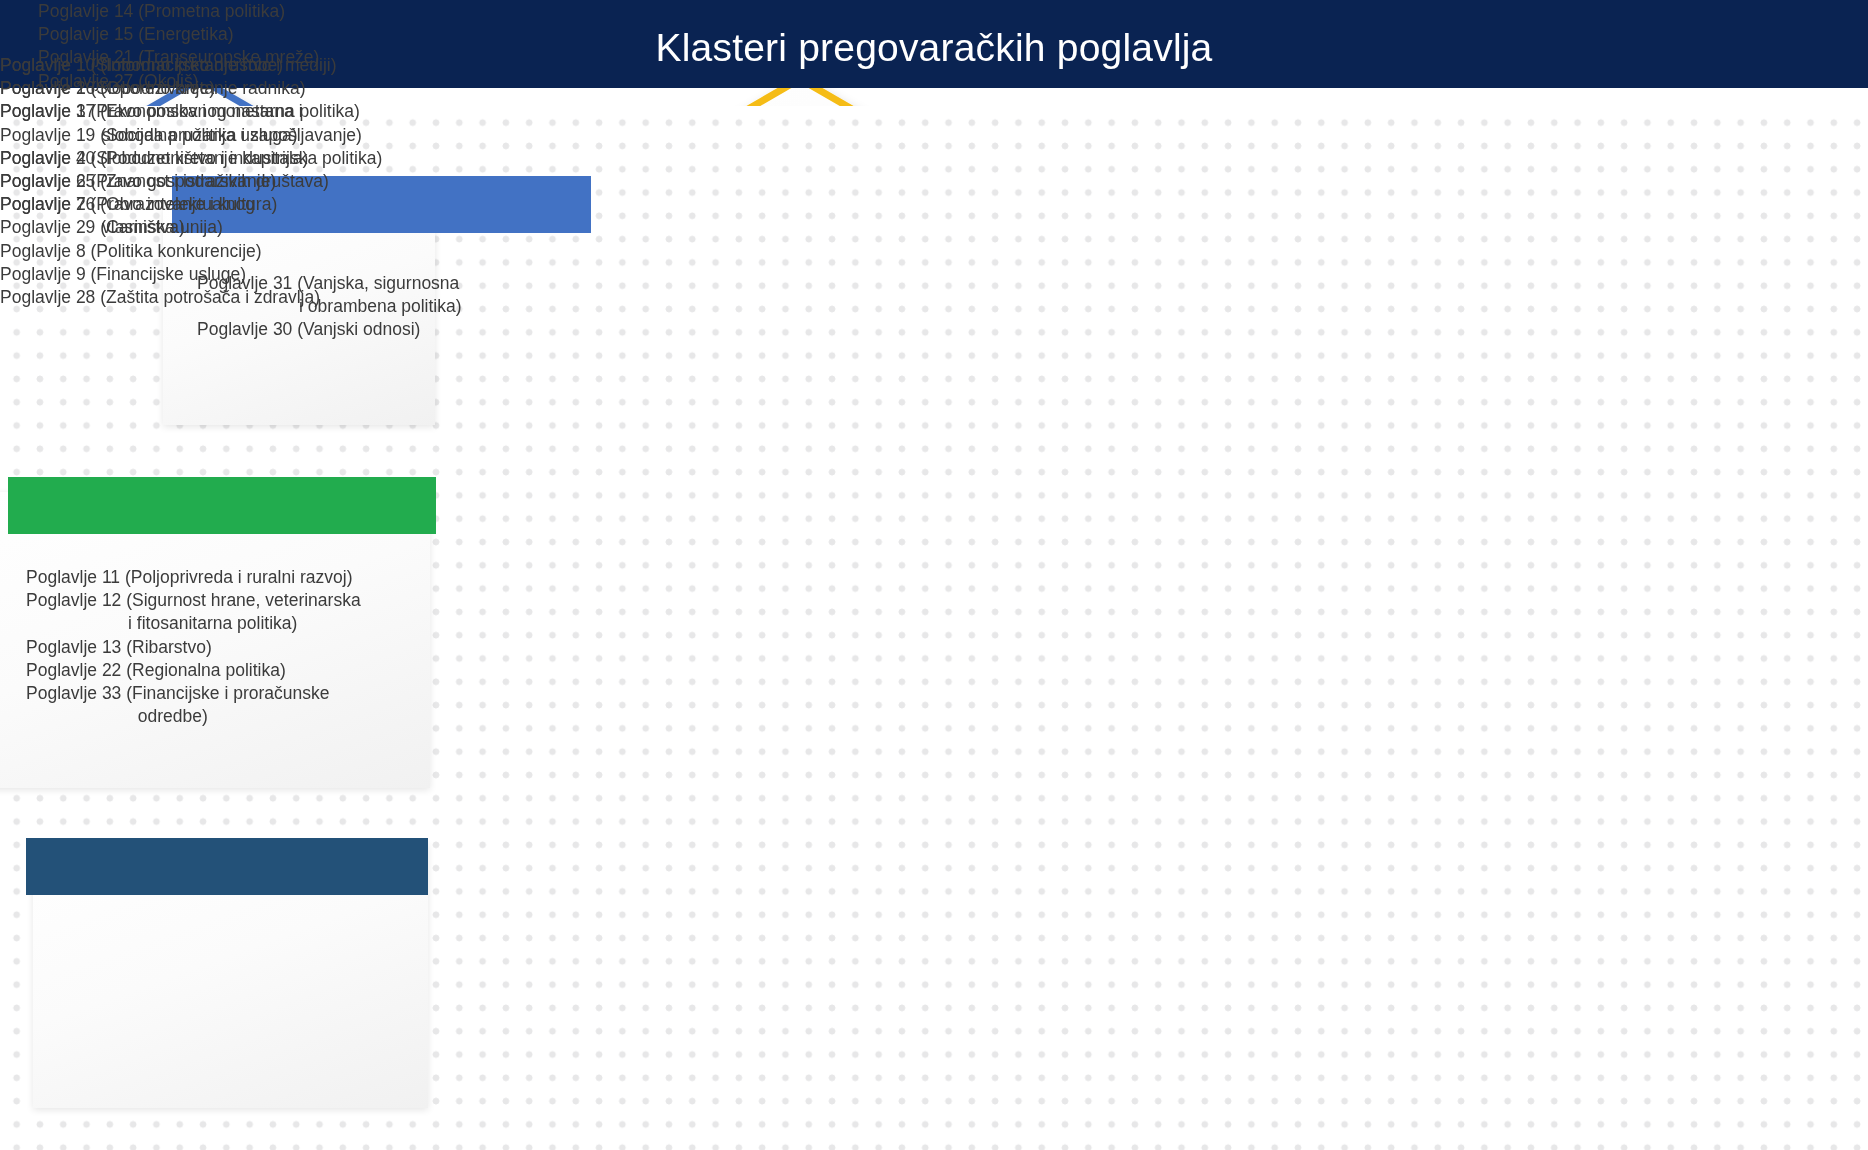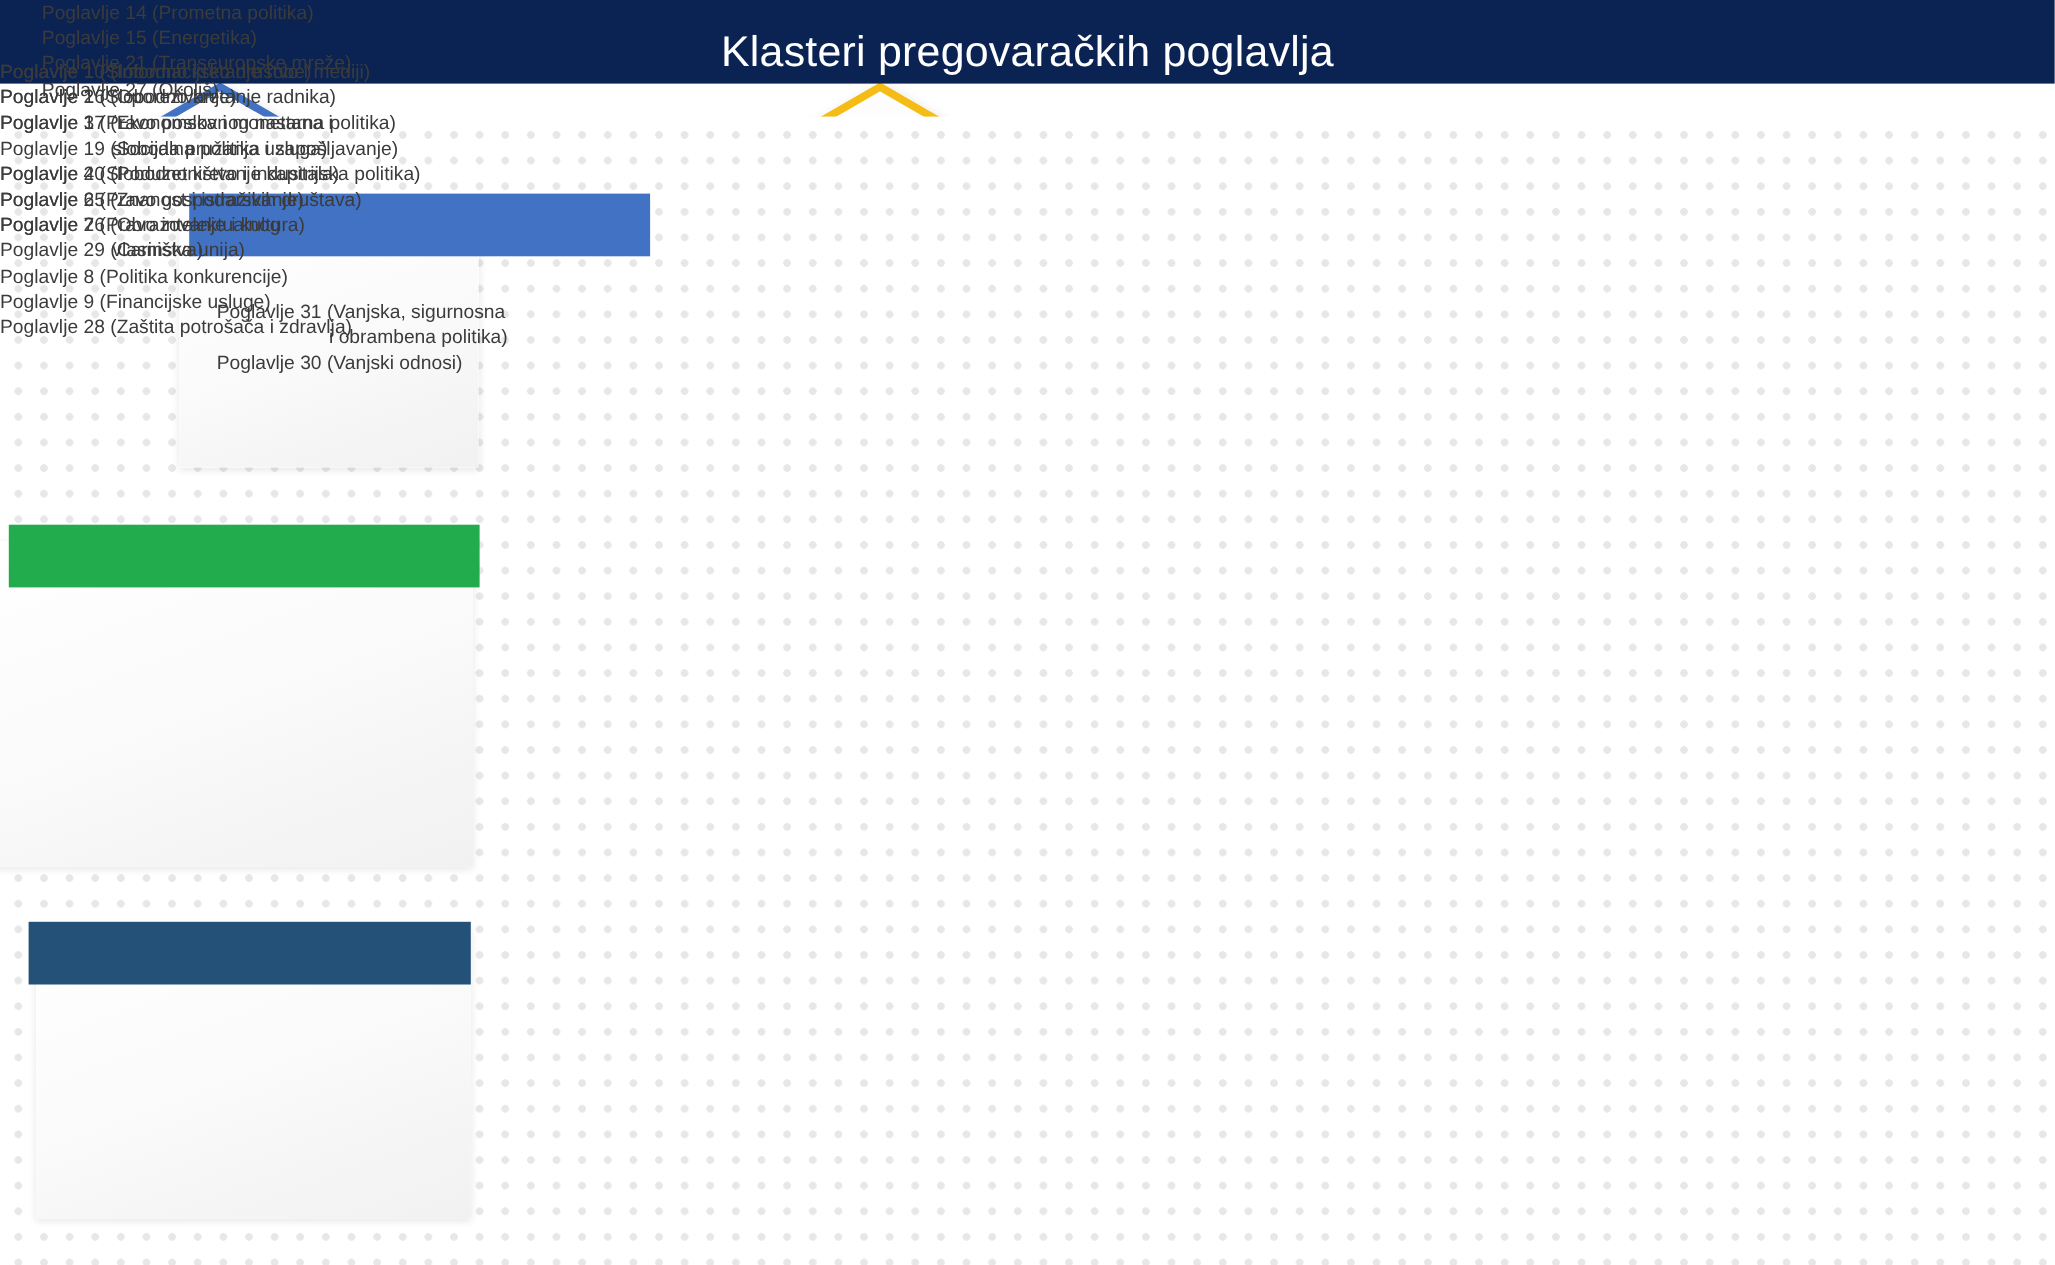--- a/index.html
+++ b/index.html
@@ -11,21 +11,21 @@
   }
   #stage {
     position: relative;
     width: 1868px; height: 1150px;
     background: #ffffff;
   }
 
   
   #header {
     position: absolute; left: 0; top: 0;
-    width: 1868px; height: 76px;
+    width: 1868px; height: 88px;
     background: #0A2352;
   }
   #header-title {
     position: absolute;
     left: 0; right: 0; top: 26px;
     text-align: center;
     color: #ffffff;
     font-size: 39px;
     font-weight: 400;
     letter-spacing: .2px;
@@ -144,20 +144,27 @@
   <div id="dots"></div>
 
   <div class="card" id="card-k6"></div>
   <div class="card-bar" id="card-k6-bar" style="background:#4272C4;"></div>
   <div class="card-list" id="card-k6-list">Poglavlje 31 (Vanjska, sigurnosna
                      i obrambena politika)
 Poglavlje 30 (Vanjski odnosi)</div>
 
   <div class="card" id="card-k5"></div>
   <div class="card-bar" id="card-k5-bar" style="background:#22AC4E;"></div>
+  <div class="card-list" id="card-k5-list">Poglavlje 11 (Poljoprivreda i ruralni razvoj)
+Poglavlje 12 (Sigurnost hrane, veterinarska
+                     i fitosanitarna politika)
+Poglavlje 13 (Ribarstvo)
+Poglavlje 22 (Regionalna politika)
+Poglavlje 33 (Financijske i proračunske
+                       odredbe)</div>
 
   <div class="card" id="card-k4"></div>
   <div class="card-bar" id="card-k4-bar" style="background:#235178;"></div>
   <div class="card-list" id="card-k4-list">Poglavlje 14 (Prometna politika)
 Poglavlje 15 (Energetika)
 Poglavlje 21 (Transeuropske mreže)
 Poglavlje 27 (Okoliš)</div>
 
   <div class="card" id="card-k1"></div>
   <div class="card-bar" id="card-k1-bar" style="background:#F5BC14;"></div>

